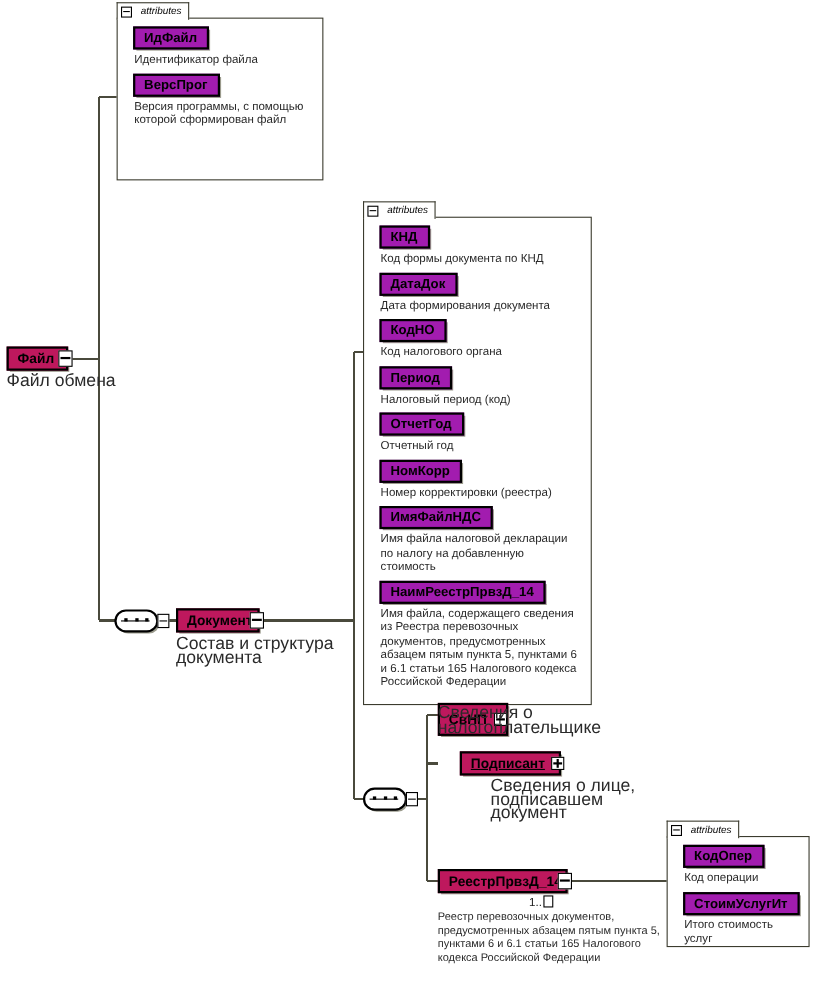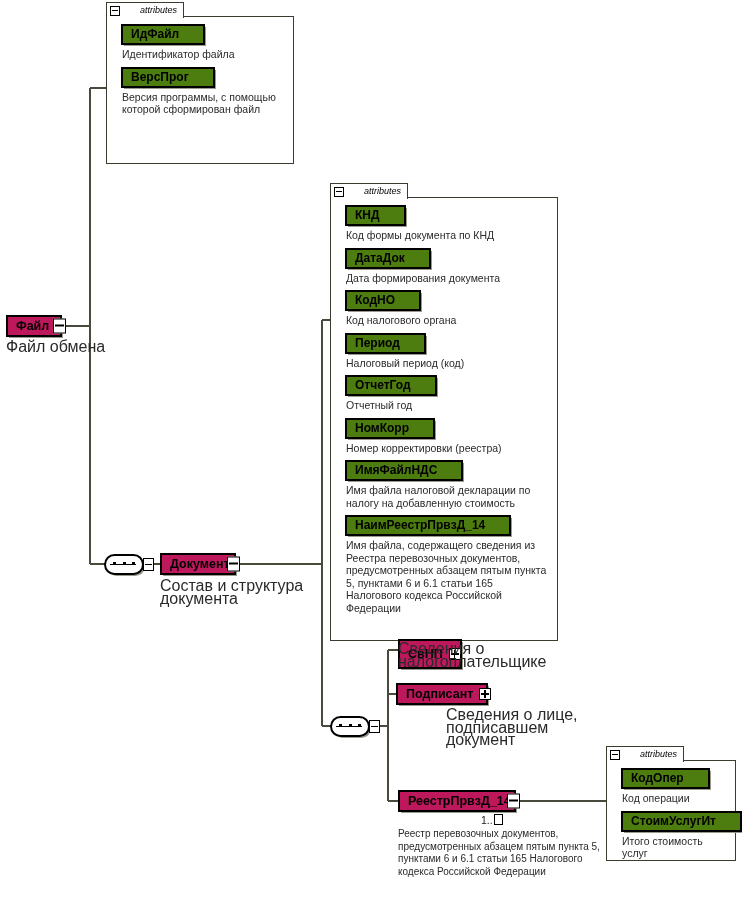--- a/index.html
+++ b/index.html
@@ -9,41 +9,41 @@
     color:#000;
   }
   .canvas{position:absolute;left:0;top:0;width:742px;height:897px;}
   svg.lines{position:absolute;left:0;top:0;width:742px;height:897px;pointer-events:none;}
 
   
   .attrbox{position:absolute;box-sizing:border-box;}
   .attrbox .tab{
     position:absolute;left:0;top:0;height:15px;
     border:1px solid #3b3b2e;border-bottom:none;background:#fff;
-    padding:0 6px 0 3px;display:flex;align-items:center;gap:20px;
+    padding:0 6px 0 3px;display:flex;align-items:center;gap:8px;
     font-style:italic;font-size:9px;line-height:9px;white-space:nowrap;z-index:3;
   }
   .attrbox .tab .minus{
     width:8px;height:8px;border:1px solid #000;background:#fff;
     position:relative;display:inline-block;flex:0 0 auto;
   }
   .attrbox .tab .minus:before{
     content:"";position:absolute;left:1px;right:1px;top:3px;height:1px;background:#000;
   }
   .attrbox .body{
     position:absolute;left:0;border:1px solid #3b3b2e;background:#fff;
     box-sizing:border-box;padding:7px 8px 6px 14px;
   }
 
   
   .attr{position:relative;margin-bottom:2px;}
   .attr-name{
-    display:inline-block;border:2px solid #000;background:#4d7c0f;
+    display:inline-block;border:2px solid #000;background:#a21caf;
     font-weight:bold;font-size:12px;line-height:13px;
-    padding:2px 24px 2px 8px;position:relative;
+    padding:2px 9px 2px 8px;position:relative;
     box-shadow:2px 2px 0 -1px #9a9a8c;
   }
   .attr-desc{
     font-size:10.5px;line-height:12.5px;color:#2a2a2a;
     margin:3px 0 6px 1px;max-width:215px;
   }
 
   
   .node{
     position:absolute;border:2px solid #000;background:#be185d;
@@ -162,21 +162,21 @@
         <div class="attr-desc">Версия программы, с помощью которой сформирован файл</div>
       </div>
     </div>
   </div>
 
   <div class="attrbox" style="left:330px;top:183px;width:228px;">
     <div class="tab">
       <span class="minus"></span>
       <span>attributes</span>
     </div>
-    <div class="body" style="top:14px;width:228px;height:444px;">
+    <div class="body" style="top:14px;width:208px;height:444px;">
       <div class="attr">
         <span class="attr-name">КНД</span>
         <div class="attr-desc">Код формы документа по КНД</div>
       </div>
       <div class="attr">
         <span class="attr-name">ДатаДок</span>
         <div class="attr-desc">Дата формирования документа</div>
       </div>
       <div class="attr">
         <span class="attr-name">КодНО</span>
@@ -255,21 +255,21 @@
       </div>
     <div class="tail"></div>
   </div>
 
   <div class="node" style="left:398px;top:639px;width:64px;height:30px;">
     <span class="label">СвНП</span>
     <span class="exp plus"></span>
   </div>
   <div class="node-desc" style="left:398px;top:643px;width:210px;">Сведения о налогоплательщике</div>
 
-  <div class="node" style="left:396px;top:683px;width:92px;height:22px;">
+  <div class="node" style="left:418px;top:683px;width:92px;height:22px;text-decoration:underline;">
     <span class="label">Подписант</span>
     <span class="exp plus"></span>
   </div>
   <div class="node-desc" style="left:398px;top:709px;width:165px;margin-left:48px;">Сведения о лице, подписавшем документ</div>
 
   <div class="node" style="left:398px;top:790px;width:118px;height:22px;">
     <span class="label">РеестрПрвзД_14</span>
     <span class="edge-exp"></span>
   </div>
   <div class="cardinality" style="left:481px;top:814px;">

